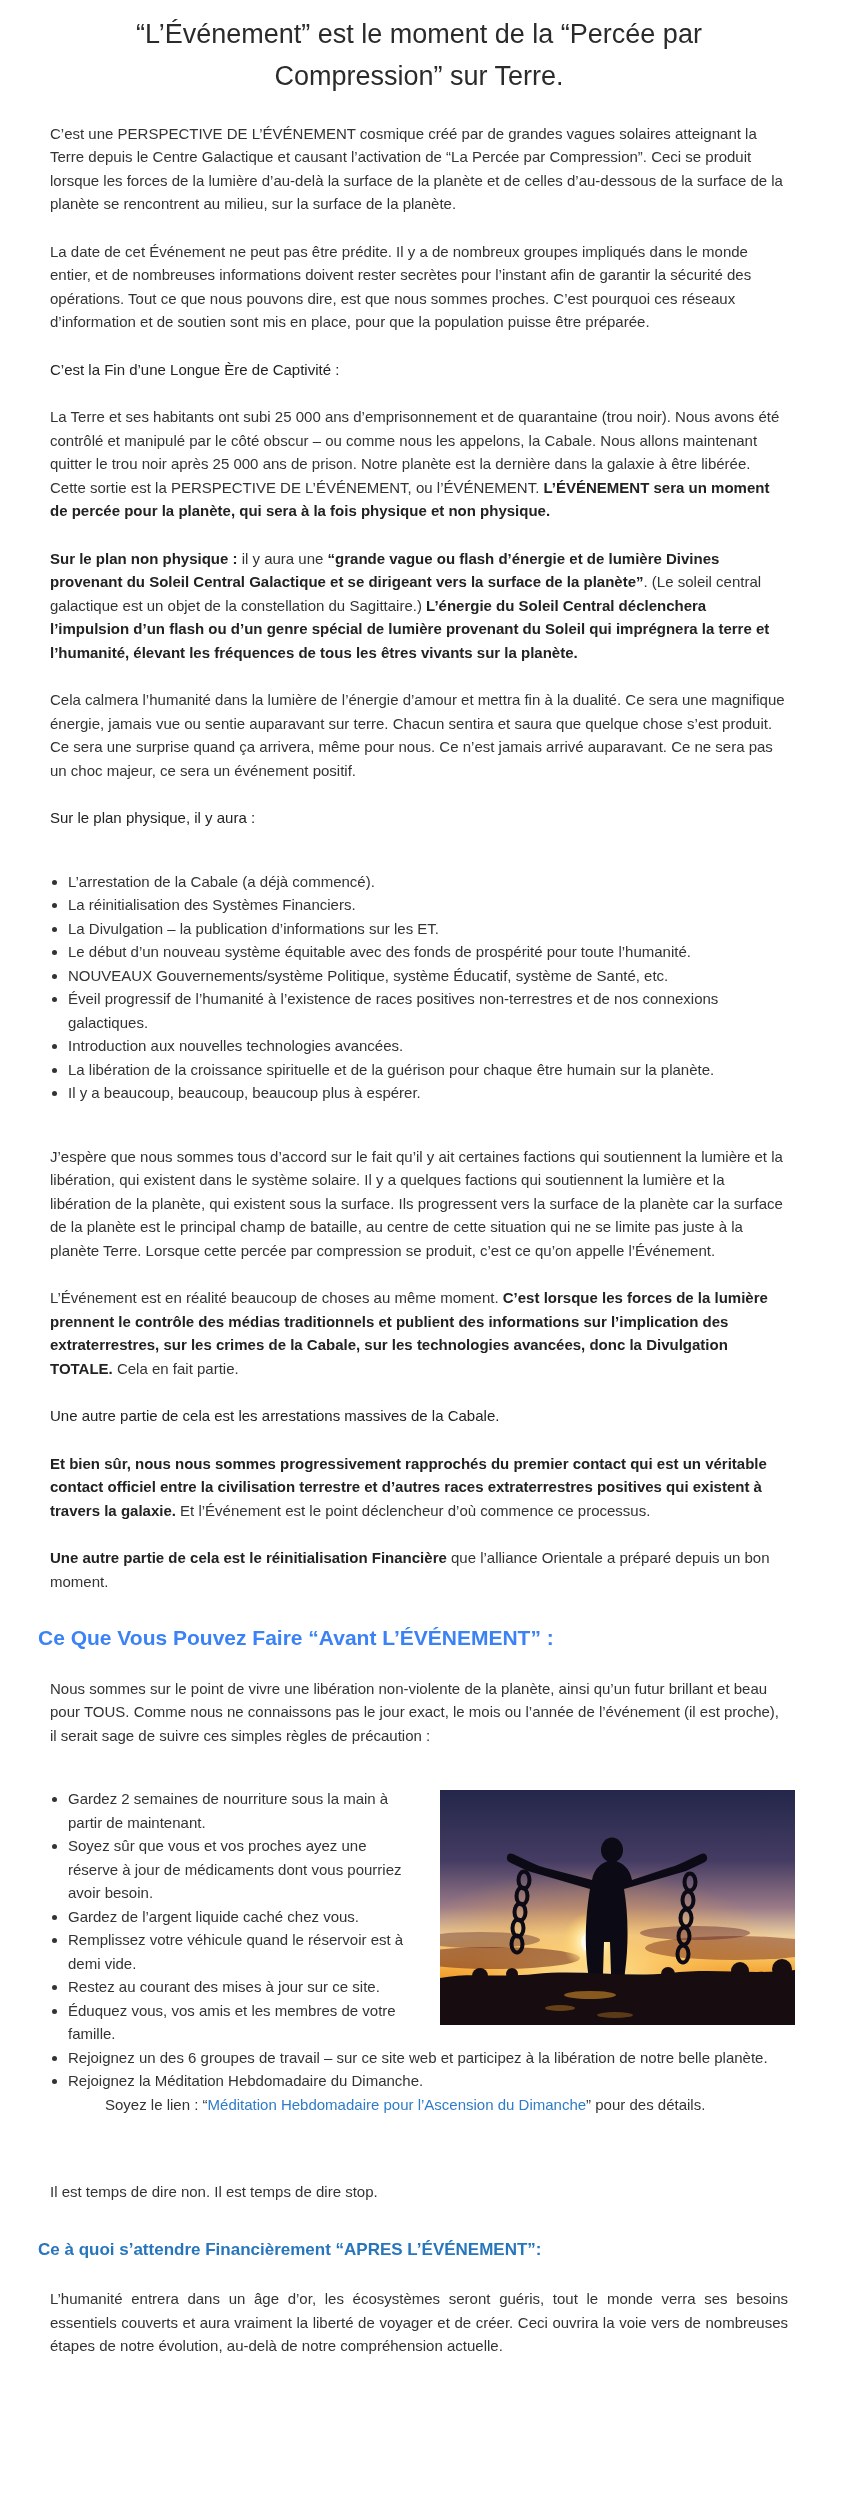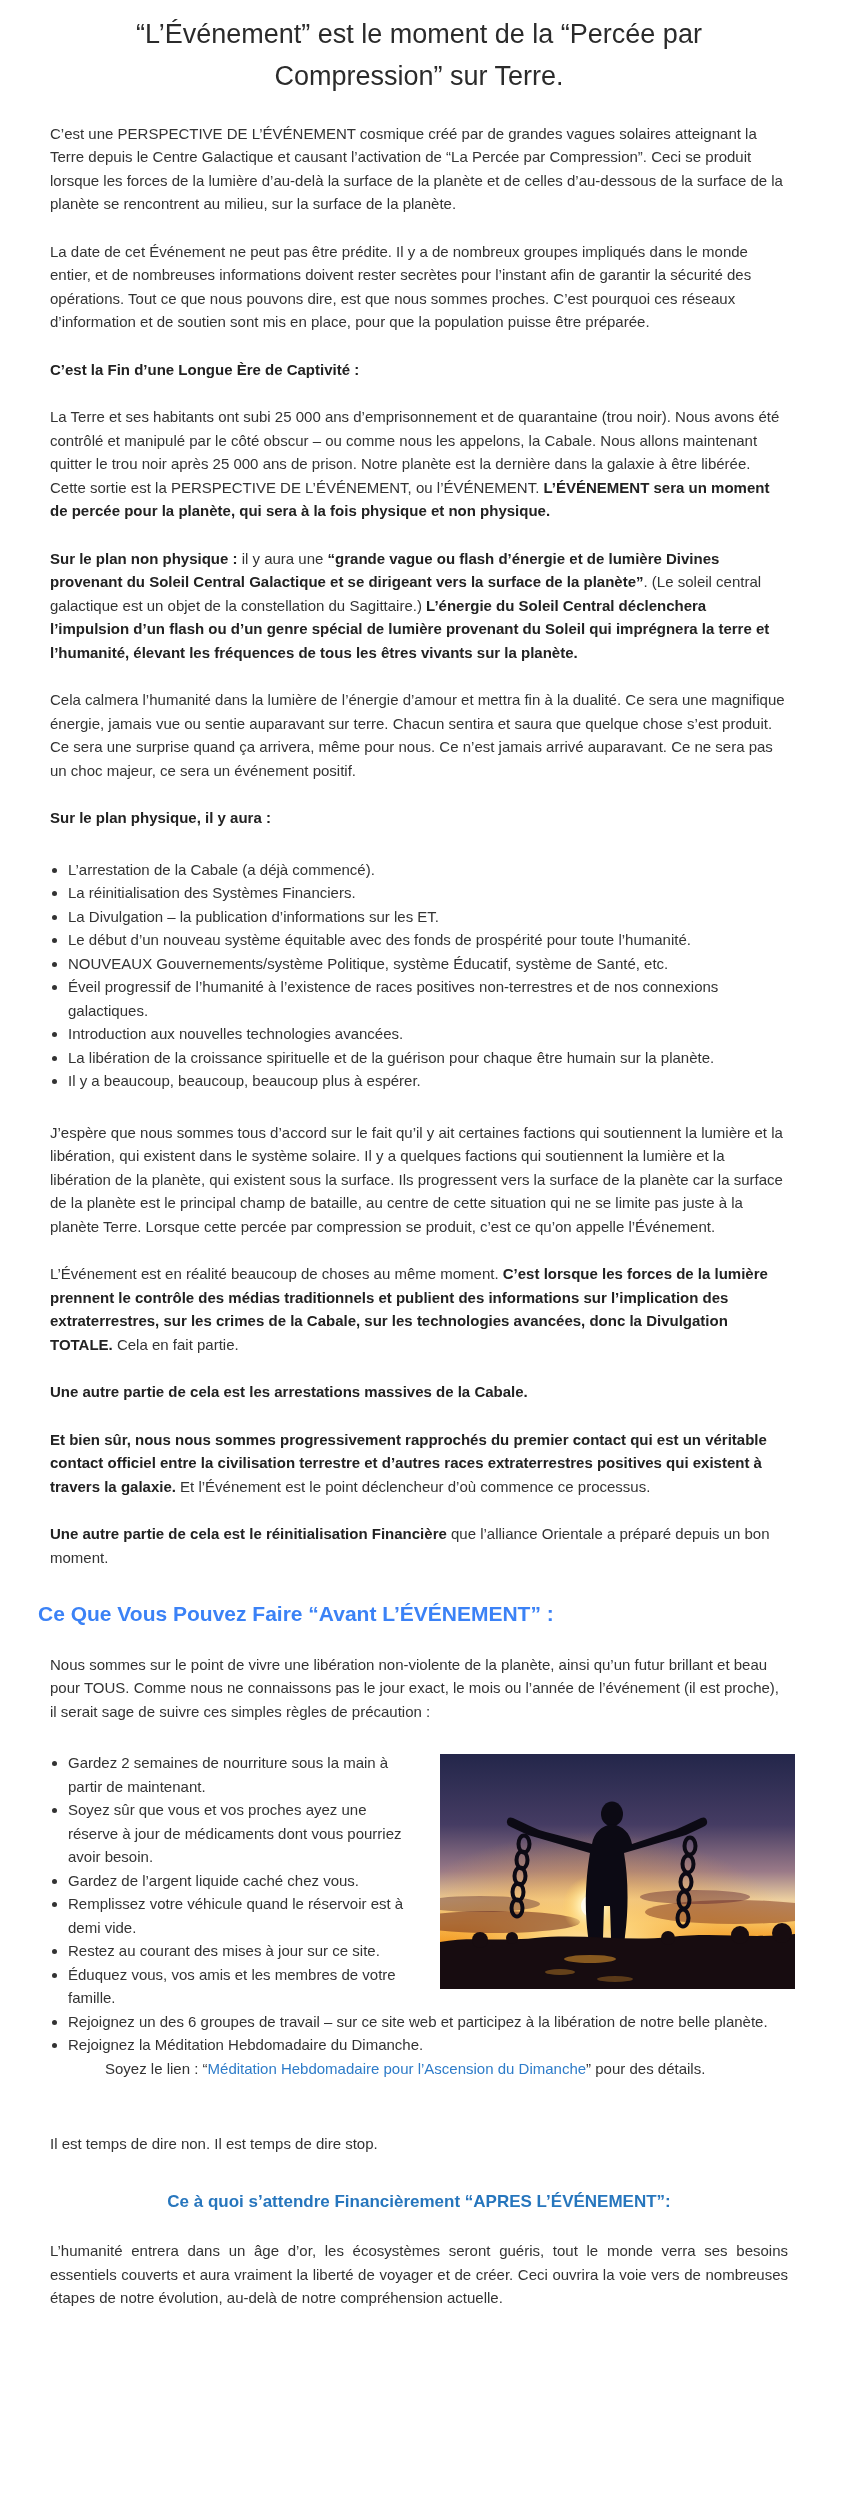--- a/index.html
+++ b/index.html
@@ -21,42 +21,42 @@
     text-align:center;
     line-height:1.55;
     max-width:720px;
     margin:6px auto 10px auto;
   }
   p{
     font-size:15px;
     line-height:23.5px;
     margin:24px 12px;
   }
-  p.subhead{font-weight:700;color:#222222;}
+  p.subhead{font-weight:400;color:#222222;}
   strong{font-weight:700;color:#222222;}
   ul{
-    margin:28px 0;
+    margin:40px 0;
     padding-left:30px;
   }
   li{
     font-size:15px;
     line-height:23.5px;
     margin:0;
   }
   h2.big-head{
     font-size:21px;
     font-weight:700;
     color:#3b82f6;
     margin:30px 0 22px 0;
     line-height:1.4;
   }
   h3.blue-head{
     font-size:17px;
     font-weight:700;
-    text-align:center;
+    text-align:left;
     margin:34px 0 26px 0;
     line-height:1.4;
   }
   p.justified{text-align:justify;}
   .list-with-image{margin:24px 0;}
   .list-with-image::after{content:"";display:block;clear:both;}
   .photo{
     float:right;
     width:355px;
     height:235px;

